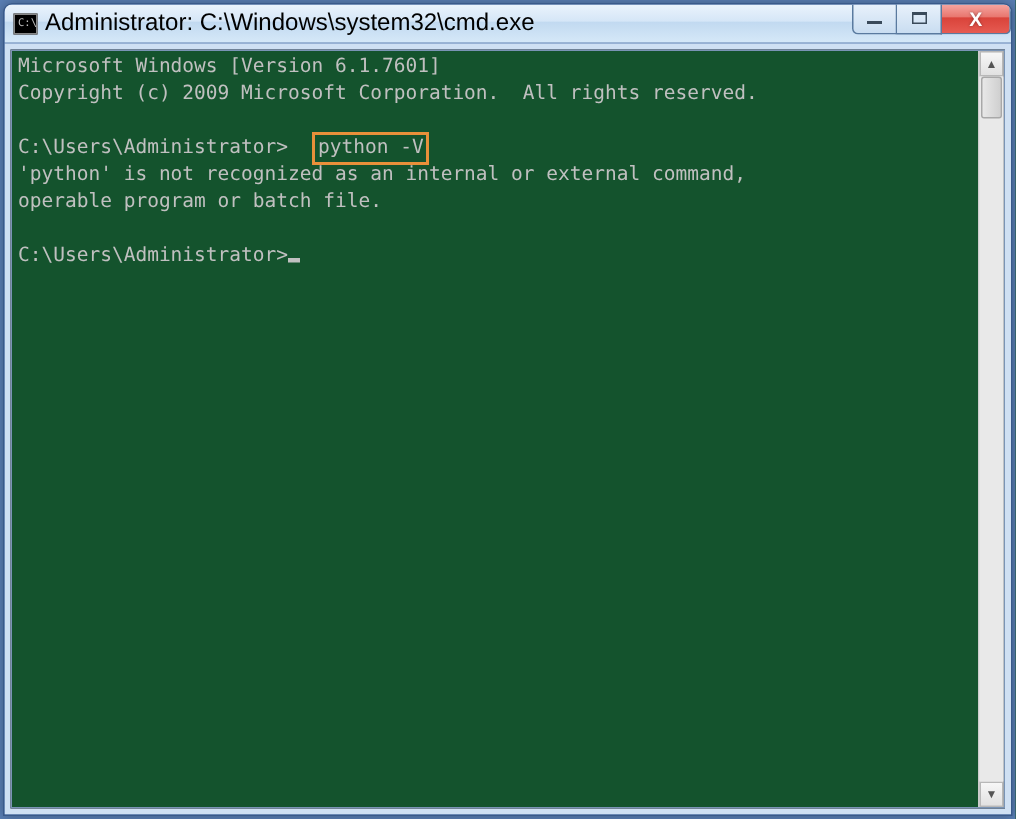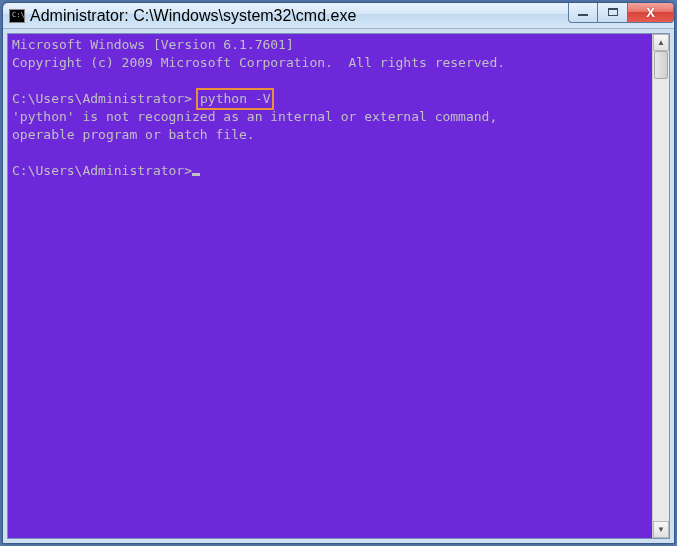--- a/index.html
+++ b/index.html
@@ -116,39 +116,39 @@
       display: flex;
     }
     .terminal-wrap {
       flex: 1;
       display: flex;
       background: #000;
       border: 1px solid #7a94b5;
     }
     .terminal {
       flex: 1;
-      background: #6d28d9;
+      background: #14532d;
       color: #c0c0c0;
       font-family: "Lucida Console", "Consolas", monospace;
       font-size: 13px;
       line-height: 18px;
       padding: 2px 4px;
       white-space: pre;
       overflow: hidden;
       position: relative;
     }
     .term-line {
       display: block;
       min-height: 18px;
     }
     .highlight-box {
       display: inline-block;
       border: 2px solid #e8903a;
       padding: 0 2px;
-      margin: -2px -2px -2px 4px;
+      margin: -2px -2px -2px 16px;
     }
     .cursor {
       display: inline-block;
       width: 8px;
       height: 3px;
       background: #c0c0c0;
       vertical-align: baseline;
       margin-bottom: -1px;
     }
     .scrollbar {

